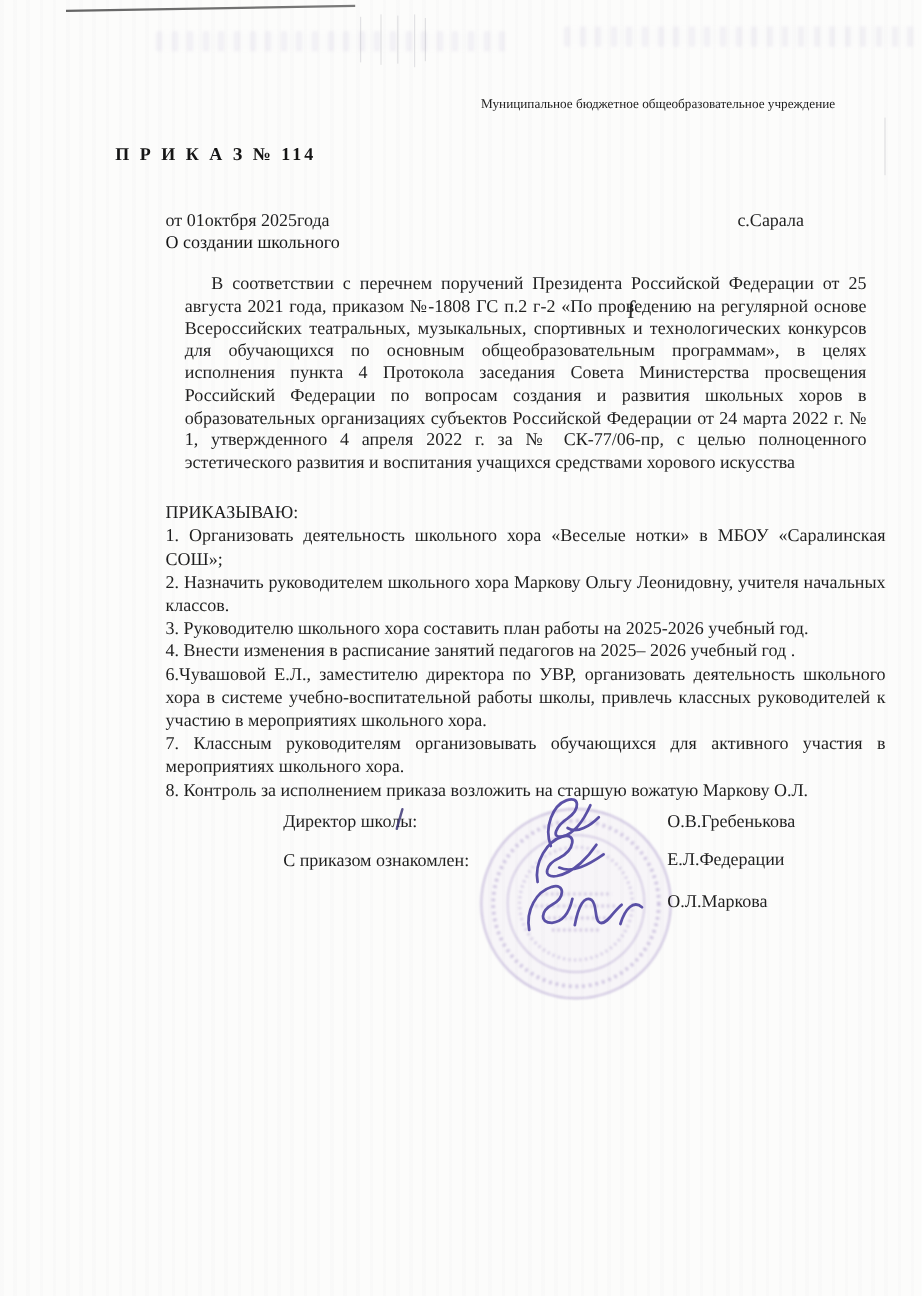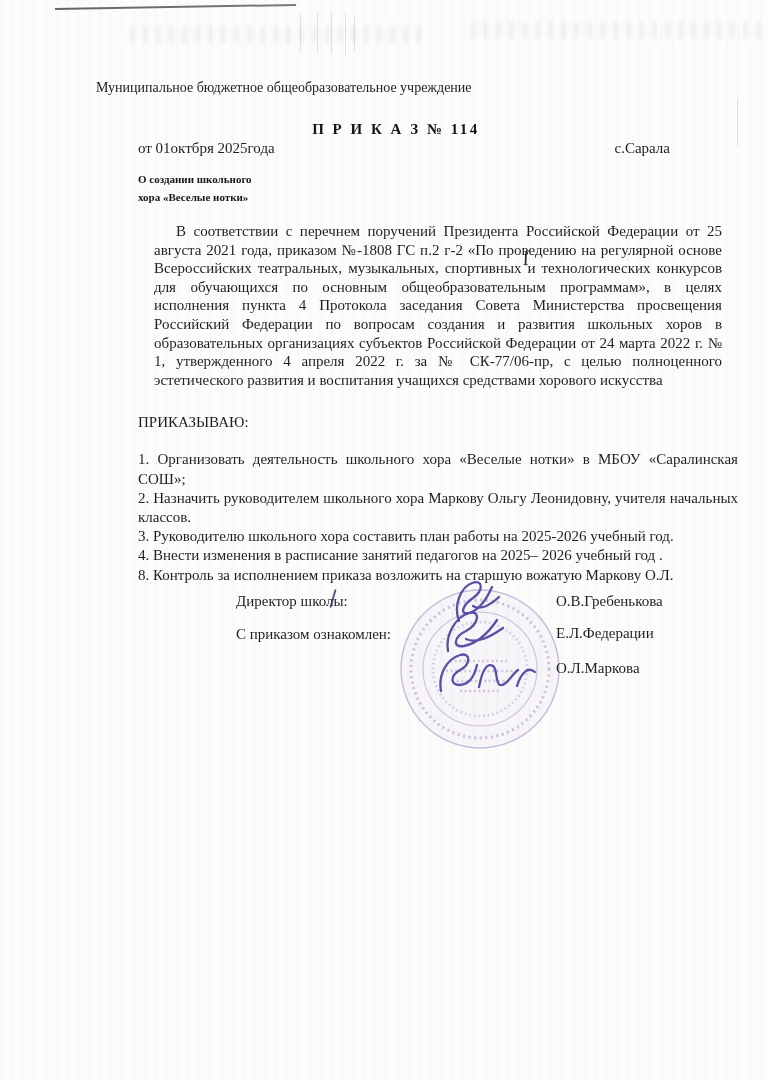--- a/index.html
+++ b/index.html
@@ -9,29 +9,29 @@
     background:#ffffff;
   }
   .page{
     position:relative;width:768px;height:1080px;overflow:hidden;
     background:
       repeating-linear-gradient(90deg, rgba(70,70,100,0.015) 0 3px, rgba(0,0,0,0) 3px 11px),
       #fcfcfb;
     color:#1f1f1f;
   }
   .content{position:absolute;left:138px;top:76px;width:600px;}
-  .org-header{text-align:left;transform:translateX(-42px);font-size:14px;line-height:23px;color:#222;}
-  .order-title{margin-top:20px;text-align:center;transform:translateX(-42px);
+  .org-header{text-align:right;transform:translateX(-42px);font-size:11px;line-height:23px;color:#222;}
+  .order-title{margin-top:20px;transform:translateX(-42px);
     font-size:15px;font-weight:bold;letter-spacing:2.5px;line-height:20px;color:#151515;}
-  .meta-row{display:flex;justify-content:space-between;padding-right:68px;
+  .meta-row{margin-top:36px;display:flex;justify-content:space-between;padding-right:68px;
     font-size:15px;line-height:19px;}
-  .subject{margin-top:12px;font-weight:bold;font-size:11px;line-height:18px;color:#161616;}
+  .subject{font-weight:normal;font-size:15px;line-height:18px;color:#161616;}
   .intro{margin:16px;text-indent:22px;text-align:justify;font-size:15px;line-height:18.6px;}
   .decree{margin-top:24px;font-size:15px;line-height:19px;}
-  .items{margin-top:18px;}
+  .items{}
   .item{margin:0;text-align:justify;font-size:15px;line-height:19.2px;}
   .sig-block{position:relative;margin-top:4px;height:300px;font-size:15px;}
   .sig-label-director{position:absolute;left:98px;top:4px;font-family:Liberation Serif, serif;}
   .sig-label-ack{position:absolute;left:98px;top:37px;}
   .sig-name-1{position:absolute;left:418px;top:4px;z-index:3;}
   .sig-name-2{position:absolute;left:418px;top:36px;z-index:3;}
   .sig-name-3{position:absolute;left:418px;top:71px;z-index:3;}
   .pen-slash{position:absolute;left:194px;top:0px;width:2px;height:19px;
     background:#3d3775;transform:rotate(16deg);border-radius:2px;opacity:.85;z-index:3;}
   .stamp-svg{position:absolute;left:252px;top:-10px;z-index:1;filter:blur(0.7px);}
@@ -71,32 +71,33 @@
 
     <div class="order-title">П Р И К А З №  114</div>
 
     <div class="meta-row">
       <span>от 01октбря 2025года</span>
       <span>с.Сарала</span>
     </div>
 
     <div class="subject">
       <div>О создании школьного</div>
-      <div>хора «Веселые нотки»</div>
     </div>
 
     <p class="intro">В соответствии с перечнем поручений Президента Российской Федерации от 25 августа 2021 года, приказом №-1808 ГС п.2 г-2 «По проведению на регулярной основе Всероссийских театральных, музыкальных, спортивных и технологических конкурсов для обучающихся по основным общеобразовательным программам», в целях исполнения пункта 4 Протокола заседания Совета Министерства просвещения Российский Федерации по вопросам создания и развития школьных хоров в образовательных организациях субъектов Российской Федерации от 24 марта 2022 г. № 1, утвержденного 4 апреля 2022 г. за № СК-77/06-пр, с целью полноценного эстетического развития и воспитания учащихся средствами хорового искусства</p>
 
     <div class="decree">ПРИКАЗЫВАЮ:</div>
 
     <div class="items">
       <p class="item">1. Организовать деятельность школьного хора «Веселые нотки» в МБОУ «Саралинская СОШ»;</p>
       <p class="item">2. Назначить руководителем школьного хора Маркову Ольгу Леонидовну, учителя начальных классов.</p>
       <p class="item">3. Руководителю школьного хора составить план работы на 2025-2026 учебный год.</p>
       <p class="item">4. Внести изменения в расписание занятий педагогов  на 2025– 2026 учебный  год .</p>
+      <p class="item">6.Чувашовой Е.Л., заместителю директора по УВР, организовать деятельность школьного хора в системе учебно-воспитательной работы школы,  привлечь классных руководителей к участию в мероприятиях школьного хора.</p>
+      <p class="item">7. Классным руководителям организовывать обучающихся для активного участия в мероприятиях школьного хора.</p>
       <p class="item">8. Контроль за исполнением приказа возложить на старшую вожатую Маркову О.Л.</p>
     </div>
 
     <div class="sig-block">
 
       <svg class="stamp-svg" width="180" height="180" viewBox="0 0 180 180">
         <circle cx="90" cy="90" r="79" fill="rgba(185,170,215,0.08)" stroke="rgba(155,135,195,0.55)" stroke-width="1.4"></circle>
         <circle cx="90" cy="90" r="69" fill="none" stroke="rgba(155,135,195,0.45)" stroke-width="3" stroke-dasharray="2.2,3.4"></circle>
         <circle cx="90" cy="90" r="57" fill="none" stroke="rgba(155,135,195,0.5)" stroke-width="1.1"></circle>
         <circle cx="90" cy="90" r="47" fill="none" stroke="rgba(155,135,195,0.35)" stroke-width="2.6" stroke-dasharray="1.8,2.8"></circle>

